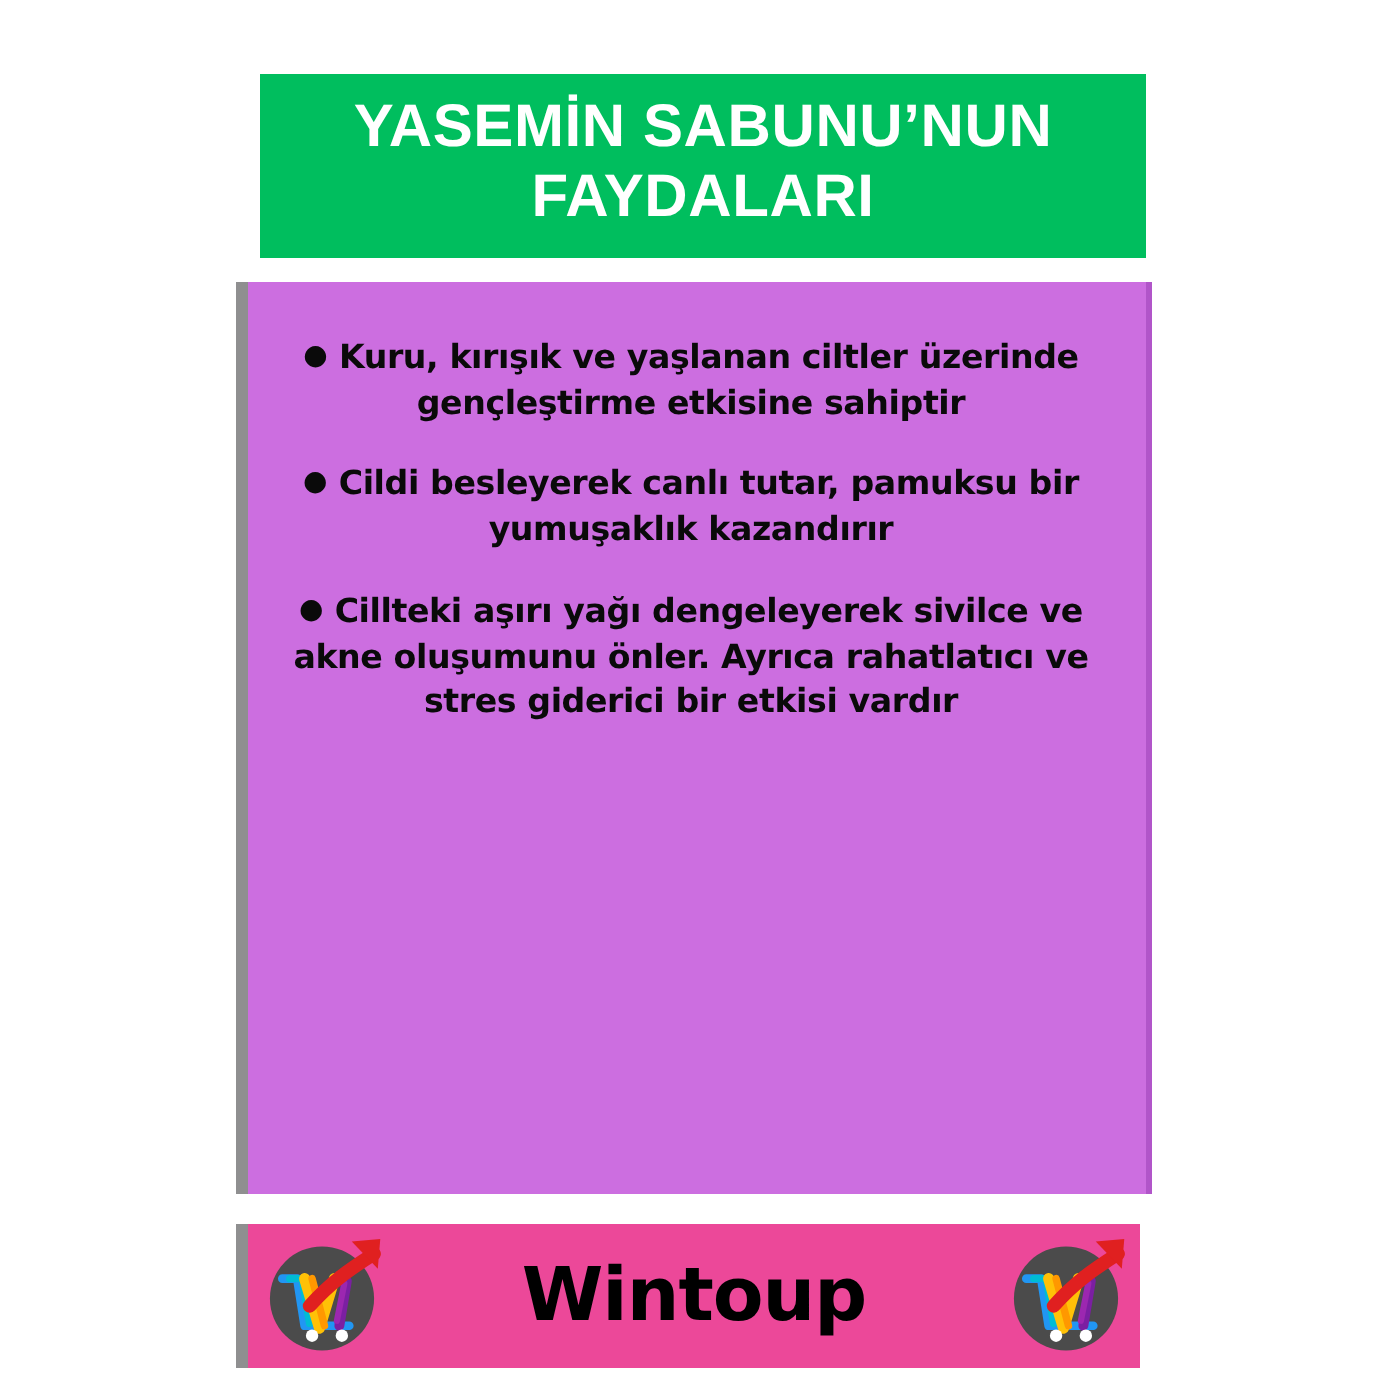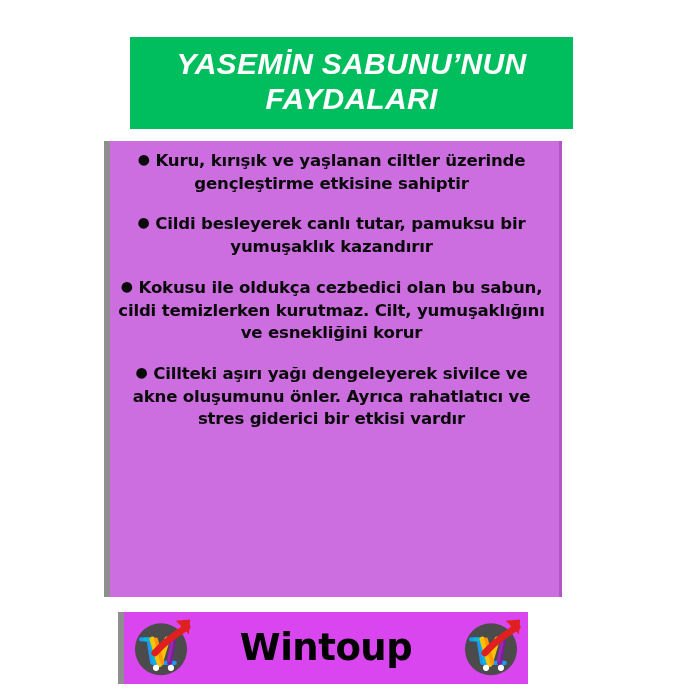--- a/index.html
+++ b/index.html
@@ -27,45 +27,44 @@
     left: 130px;
     top: 37px;
     width: 443px;
     height: 92px;
     background: #00be5e;
     display: flex;
     align-items: center;
     justify-content: center;
     box-sizing: border-box;
     padding: 4px 12px 8px 12px;
-    font-style: italic;
   }
   .header-title {
     color: #ffffff;
     font-family: "Liberation Sans", sans-serif;
     font-weight: bold;
     font-size: 30px;
     line-height: 1.18;
     text-align: center;
     letter-spacing: 0.3px;
     white-space: pre-line;
   }
 
   
   .benefits-panel {
     position: absolute;
-    left: 104px;
+    left: 118px;
     top: 141px;
     width: 458px;
     height: 456px;
     background: #cc6ee0;
     box-sizing: border-box;
     border-left: 6px solid #8f8f90;
     border-right: 3px solid #b155c9;
-    padding: 9px 14px 6px 8px;
+    padding: 27px 14px 6px 8px;
     display: flex;
     flex-direction: column;
     justify-content: flex-start;
   }
 
   .benefit-item {
     display: block;
     color: #0a0a0a;
     font-family: "DejaVu Sans", sans-serif;
     font-weight: bold;
@@ -82,23 +81,23 @@
     font-size: 14px;
     vertical-align: 2px;
     letter-spacing: 0;
   }
 
   
   .footer-bar {
     position: absolute;
     left: 118px;
     top: 612px;
-    width: 410px;
+    width: 452px;
     height: 72px;
-    background: #d946ef;
+    background: #ec4899;
     box-sizing: border-box;
     border-left: 6px solid #8f8f90;
     display: flex;
     align-items: center;
     justify-content: space-between;
     padding: 0 6px 0 6px;
   }
 
   .brand-logo {
     width: 62px;
@@ -143,22 +142,20 @@
   </div>
 
   <div class="benefits-panel">
 
     <p class="benefit-item"><span class="benefit-bullet">●</span>
       <span>Kuru, kırışık ve yaşlanan ciltler üzerinde gençleştirme etkisine sahiptir</span></p>
 
     <p class="benefit-item"><span class="benefit-bullet">●</span>
       <span>Cildi besleyerek canlı tutar, pamuksu bir yumuşaklık kazandırır</span></p>
 
-    <p class="benefit-item"><span class="benefit-bullet">●</span>
-      <span>Kokusu ile oldukça cezbedici olan bu sabun, cildi temizlerken kurutmaz. Cilt, yumuşaklığını ve esnekliğini korur</span></p>
 
 
     <p class="benefit-item"><span class="benefit-bullet">●</span>
       <span>Cillteki aşırı yağı dengeleyerek sivilce ve akne oluşumunu önler. Ayrıca rahatlatıcı ve stres giderici bir etkisi vardır</span></p>
 
   </div>
 
   <div class="footer-bar">
 
     <div class="brand-logo">

